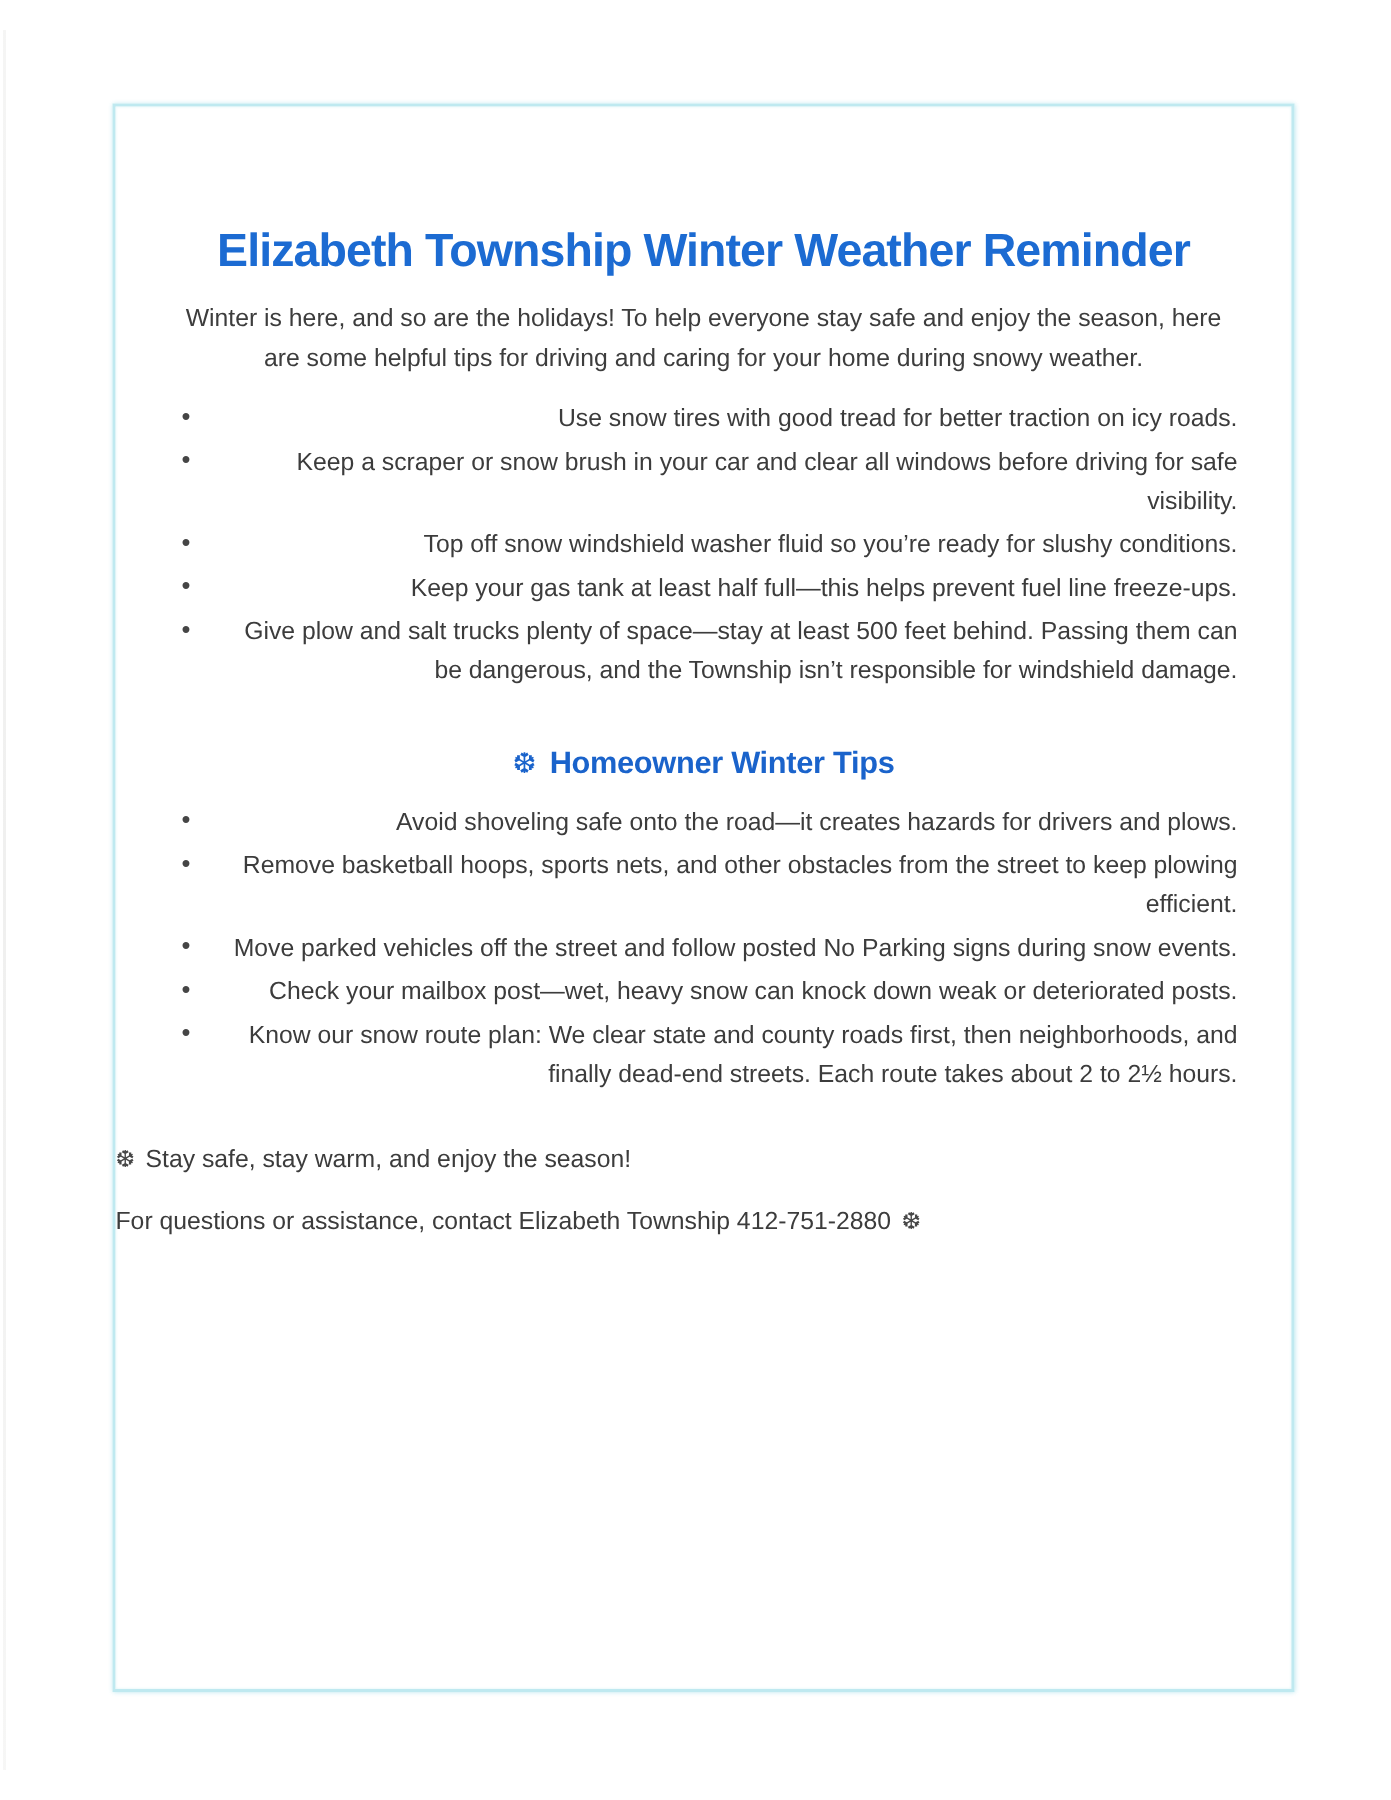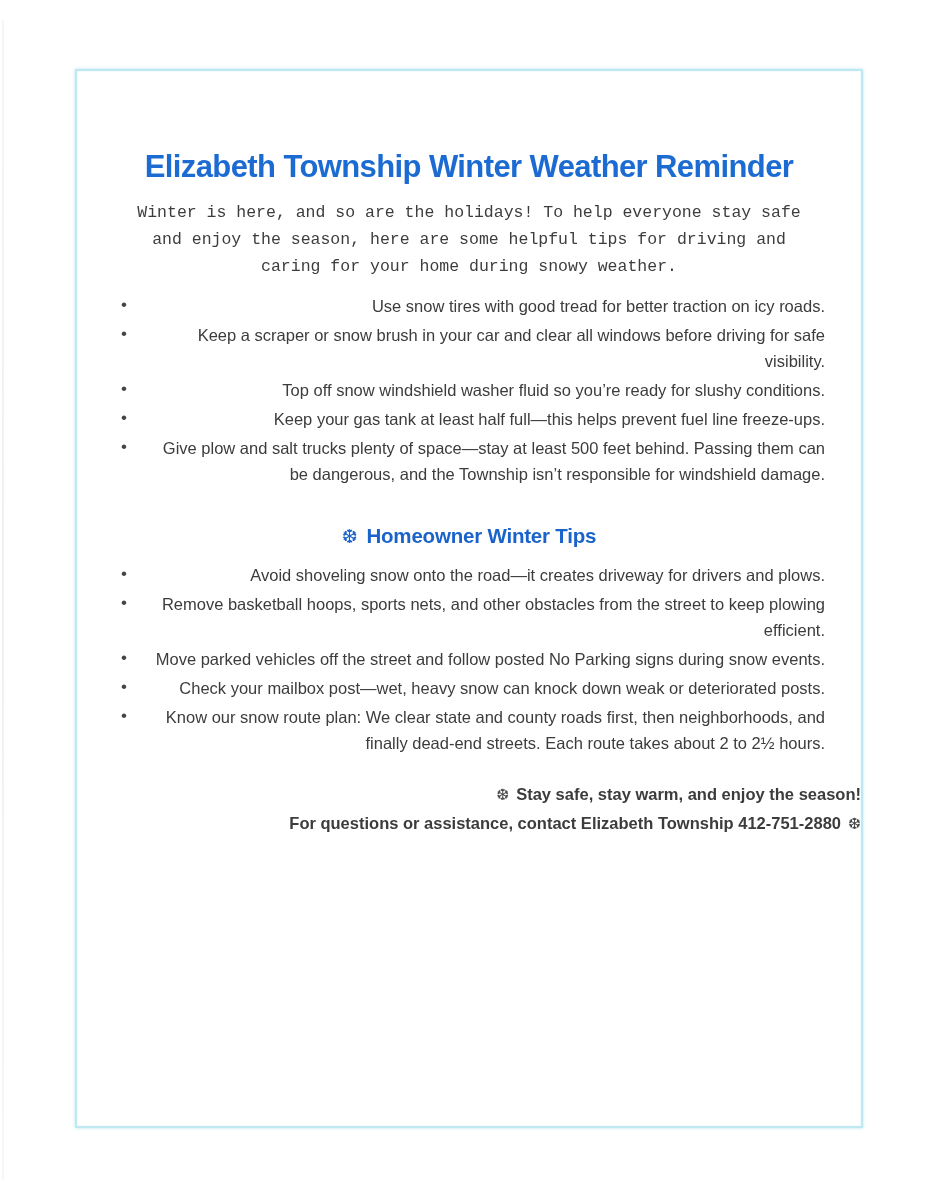--- a/index.html
+++ b/index.html
@@ -41,21 +41,20 @@
     letter-spacing: -0.6px;
     color: #1c6bd2;
   }
   .intro {
     margin: 14px auto 0 auto;
     width: 702px;
     text-align: center;
     font-size: 16.5px;
     line-height: 27px;
     color: #3d3d3d;
-    font-family: Liberation Mono, monospace;
   }
   .section-heading {
     margin: 37px 0 0 0;
     text-align: center;
     font-size: 20.5px;
     line-height: 24px;
     font-weight: bold;
     color: #1a63cb;
     letter-spacing: -0.2px;
   }
@@ -81,25 +80,24 @@
   }
   ul.tips li::before {
     content: "\2022";
     position: absolute;
     left: 1px; top: -1px;
     font-size: 17px;
     color: #454545;
   }
   .footer-line {
     margin: 0;
-    text-align: right;
+    text-align: left;
     font-size: 16.5px;
-    line-height: 29px;
+    line-height: 40px;
     color: #3c3c3c;
-    font-weight: bold;
   }
   .footer-line.first { margin-top: 24px; }
   .footer-line .flake {
     color: #474747;
     font-size: 15.5px;
   }
   .footer-line.first .flake { margin-right: 7px; }
   .footer-line.second .flake { margin-left: 7px; }
 </style>
 </head>
@@ -118,21 +116,21 @@
     <li>Use snow tires with good tread for better traction on icy roads.</li>
     <li>Keep a scraper or snow brush in your car and clear all windows before driving for safe visibility.</li>
     <li>Top off snow windshield washer fluid so you’re ready for slushy conditions.</li>
     <li>Keep your gas tank at least half full—this helps prevent fuel line freeze-ups.</li>
     <li>Give plow and salt trucks plenty of space—stay at least 500 feet behind. Passing them can be dangerous, and the Township isn’t responsible for windshield damage.</li>
   </ul>
 
   <h2 class="section-heading"><span class="flake">❆</span><span>Homeowner Winter Tips</span></h2>
 
   <ul class="tips">
-    <li>Avoid shoveling snow onto the road—it creates driveway for drivers and plows.</li>
+    <li>Avoid shoveling safe onto the road—it creates hazards for drivers and plows.</li>
     <li>Remove basketball hoops, sports nets, and other obstacles from the street to keep plowing efficient.</li>
     <li>Move parked vehicles off the street and follow posted No Parking signs during snow events.</li>
     <li>Check your mailbox post—wet, heavy snow can knock down weak or deteriorated posts.</li>
     <li>Know our snow route plan: We clear state and county roads first, then neighborhoods, and finally dead-end streets. Each route takes about 2 to 2½ hours.</li>
   </ul>
 
   <p class="footer-line first"><span class="flake">❆</span><span>Stay safe, stay warm, and enjoy the season!</span></p>
 
   <p class="footer-line second"><span>For questions or assistance, contact Elizabeth Township 412-751-2880</span><span class="flake">❆</span></p>
 

